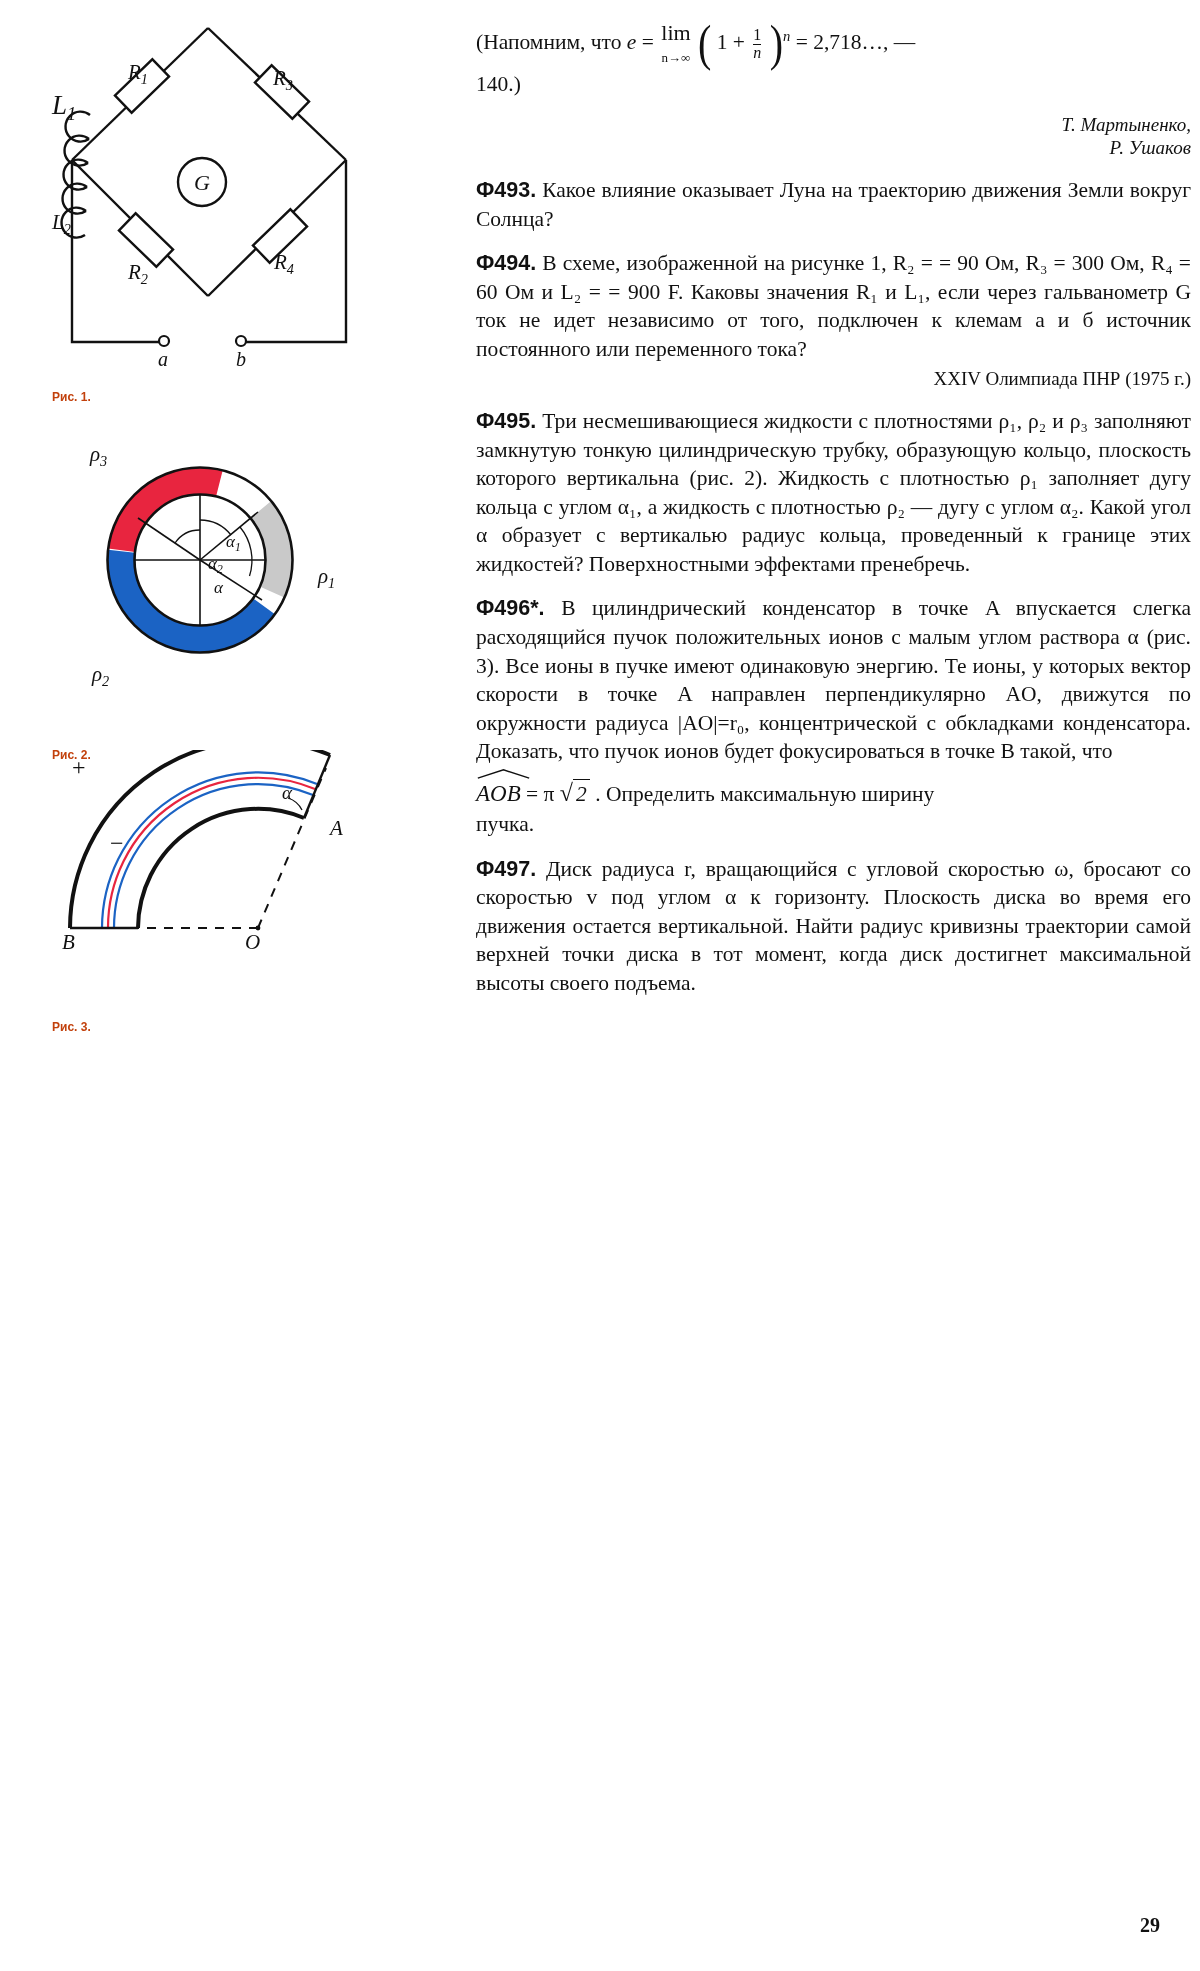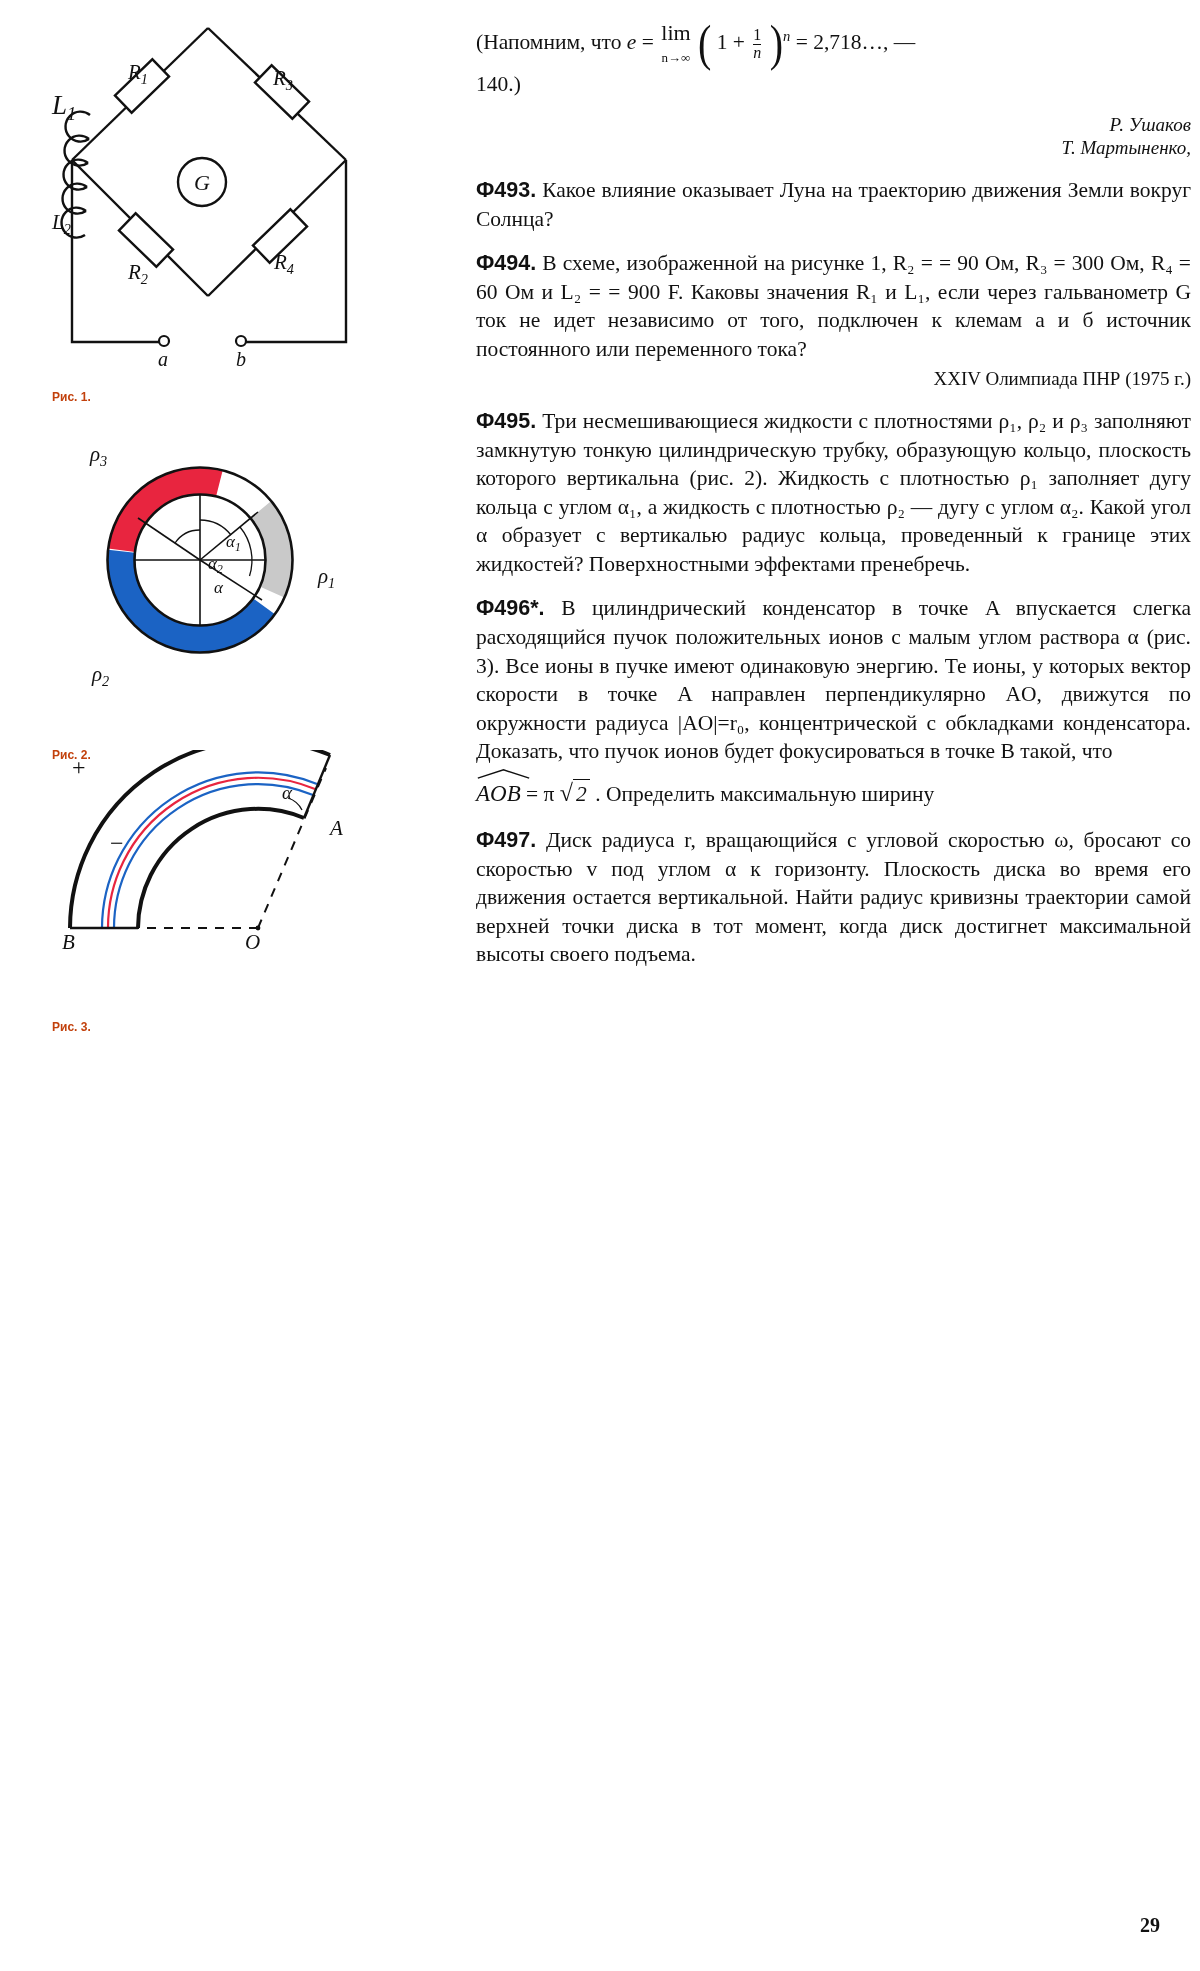--- a/index.html
+++ b/index.html
@@ -314,22 +314,22 @@
           <span class="num">1</span>
           <span class="den"><i class="v">n</i></span>
         </span>
         <span class="paren">)</span><i class="v sup">n</i>
         <span>= 2,718…, —</span>
       </span>
     </div>
     <div class="para">140.)</div>
 
     <div class="authors">
+      <div>Т. Мартыненко,</div>
       <div>Р. Ушаков</div>
-      <div>Т. Мартыненко,</div>
     </div>
 
     <div class="prob">
       <span class="prob-num">Ф493.</span>
       <span>Какое влияние оказывает Луна на траекторию движения Земли вокруг Солнца?</span>
     </div>
 
     <div class="prob">
       <span class="prob-num">Ф494.</span>
       <span>В схеме, изображенной на рисунке 1, R₂ = = 90 Ом, R₃ = 300 Ом, R₄ = 60 Ом и L₂ = = 900 F. Каковы значения R₁ и L₁, если через гальванометр G ток не идет независимо от того, подключен к клемам а и б источник постоянного или переменного тока?</span>
@@ -350,20 +350,21 @@
             <path d="M2 11 L30 2 L58 11" fill="none" stroke="#111" stroke-width="1.6"></path>
           </svg>
           <i class="v" style="font-size:23px;">AOB</i>
         </span>
         <span>= π</span>
         <span class="sqrt-wrap">
           <span style="font-size:24px;">√</span><span class="sqrt-bar" style="font-style:italic;">2</span>
         </span>
         <span>. Определить максимальную ширину</span>
       </div>
+      <div>пучка.</div>
     </div>
 
     <div class="prob">
       <span class="prob-num">Ф497.</span>
       <span>Диск радиуса r, вращающийся с угловой скоростью ω, бросают со скоростью v под углом α к горизонту. Плоскость диска во время его движения остается вертикальной. Найти радиус кривизны траектории самой верхней точки диска в тот момент, когда диск достигнет максимальной высоты своего подъема.</span>
     </div>
   </div>
 
   <div class="pagenum">29</div>
 </div>

